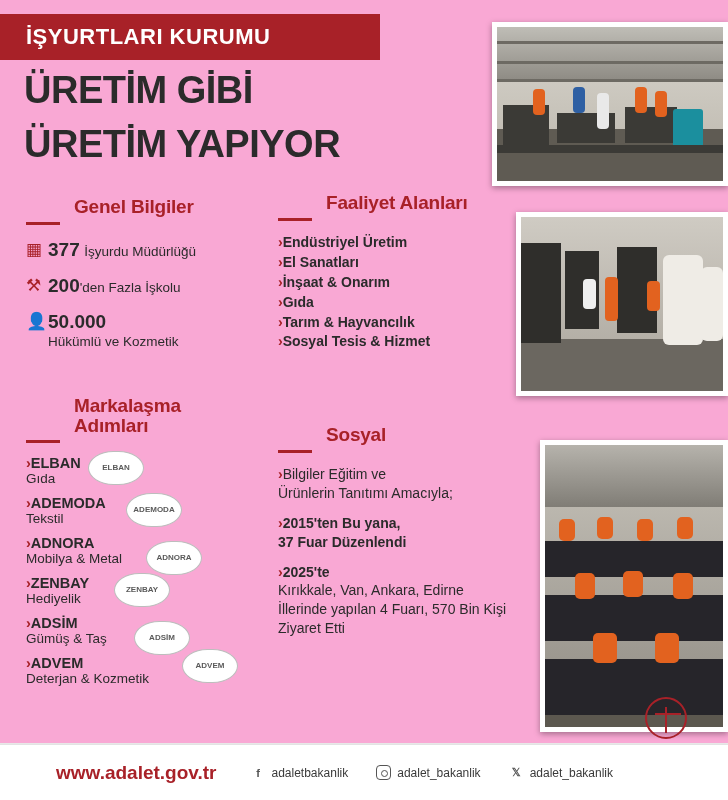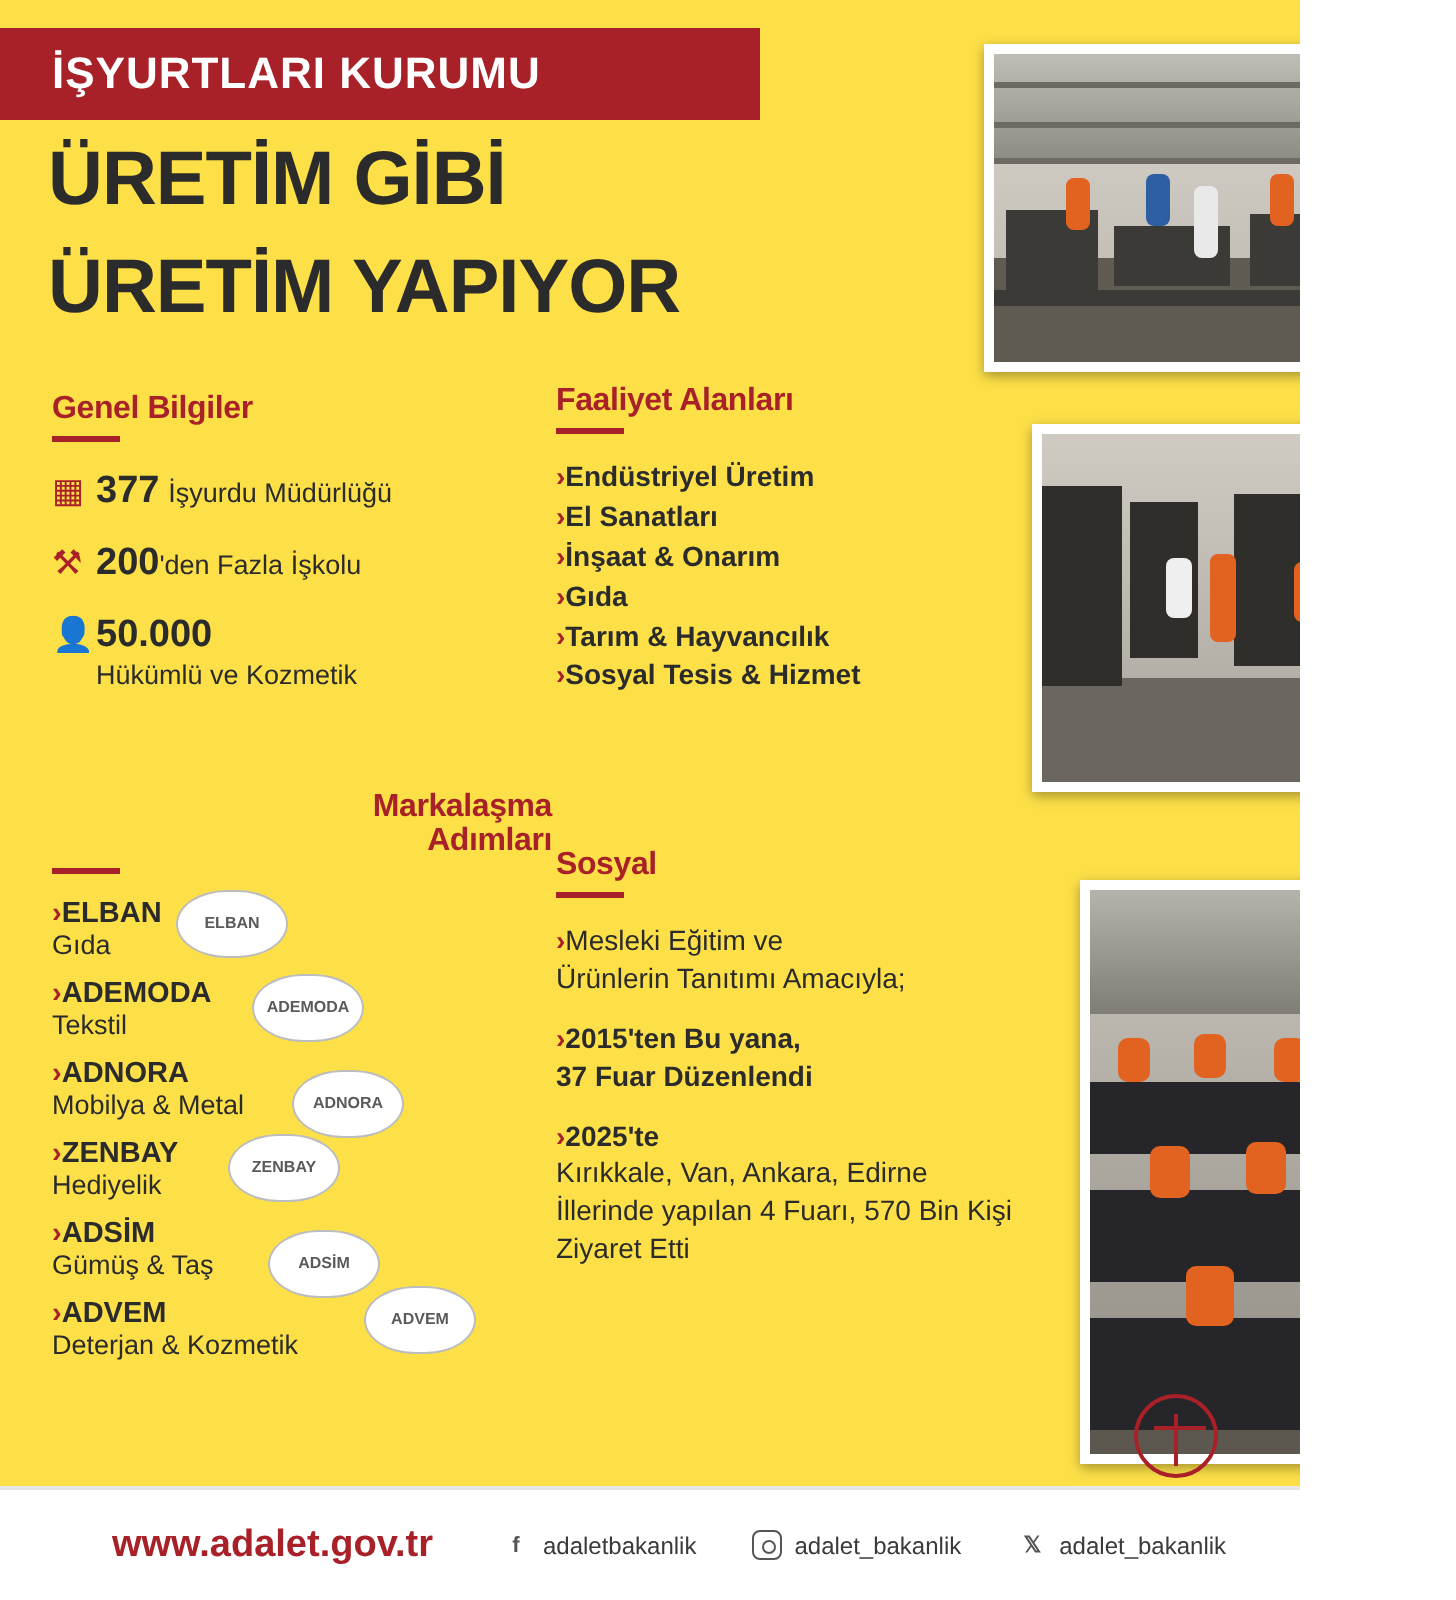--- a/index.html
+++ b/index.html
@@ -4,22 +4,22 @@
 <style>
   * { box-sizing: border-box; margin: 0; padding: 0; }
   html, body {
     width: 728px; height: 800px;
     font-family: "Liberation Sans", sans-serif;
     background: #ffffff;
     overflow: hidden;
   }
   .poster {
     position: relative;
-    width: 650px; height: 800px;
-    background: #fde047;
+    width: 728px; height: 800px;
+    background: #f9a8d4;
     overflow: hidden;
     text-decoration: underline;
   }
   
   .top-bar {
     position: absolute;
     left: 0; top: 14px;
     width: 380px; height: 46px;
     background: #a82128;
     display: flex;
@@ -43,23 +43,24 @@
     font-size: 38px;
     line-height: 0.98;
     font-weight: bold;
     letter-spacing: -0.5px;
   }
   .headline .l2 { margin-top: 17px; }
 
   
   .sec-head {
     color: #a82128;
-    font-size: 16px;
+    font-size: 19px;
     font-weight: bold;
     letter-spacing: -0.2px;
+    margin-left: 48px;
   }
   .sec-underline {
     width: 34px; height: 3px;
     background: #a82128;
     margin-top: 4px;
   }
 
   
   .genel {
     position: absolute;
@@ -112,21 +113,21 @@
     font-weight: 600;
   }
   .bullet-list li .chev { color: #a82128; font-weight: bold; }
 
   
   .marka {
     position: absolute;
     left: 26px; top: 396px;
     width: 250px;
   }
-  .marka .sec-head { line-height: 1.05; text-align: right; }
+  .marka .sec-head { line-height: 1.05; }
   .brand-list { margin-top: 12px; position: relative; }
   .brand-item { position: relative; margin-bottom: 9px; }
   .brand-name {
     font-size: 14.5px;
     font-weight: bold;
     color: #2b2b2b;
   }
   .brand-name .chev { color: #a82128; }
   .brand-cat {
     font-size: 13.5px;
@@ -362,21 +363,21 @@
       </div>
     </div>
   </div>
 
   <div class="fuarlar">
     <div class="sec-head">Sosyal</div>
     <div class="sec-underline"></div>
 
     <div class="fuar-block">
       <div class="fuar-item">
-        <span class="chev">›</span><span>Mesleki Eğitim ve</span><br>
+        <span class="chev">›</span><span>Bilgiler Eğitim ve</span><br>
         <span>Ürünlerin Tanıtımı Amacıyla;</span>
       </div>
       <div class="fuar-item">
         <span class="chev">›</span><b>2015'ten Bu yana,</b><br>
         <b>37 Fuar Düzenlendi</b>
       </div>
       <div class="fuar-item">
         <span class="chev">›</span><b>2025'te</b><br>
         <span>Kırıkkale, Van, Ankara, Edirne İllerinde yapılan 4 Fuarı, 570 Bin Kişi Ziyaret Etti</span>
       </div>

